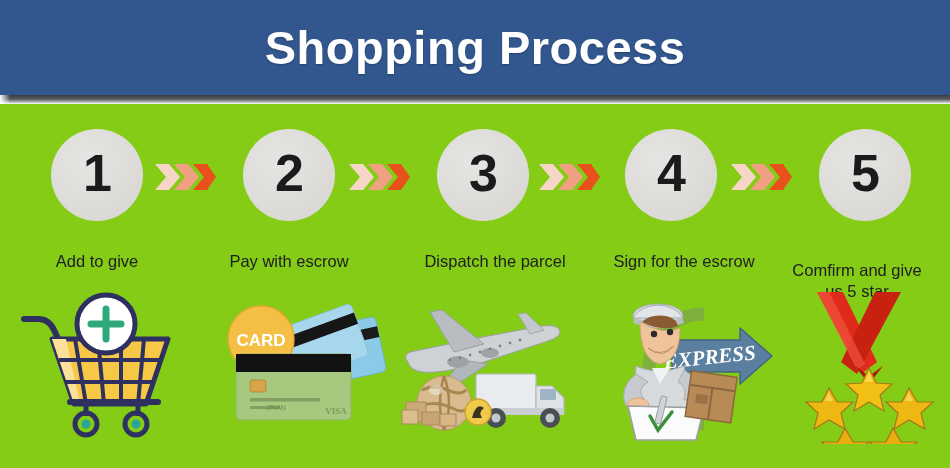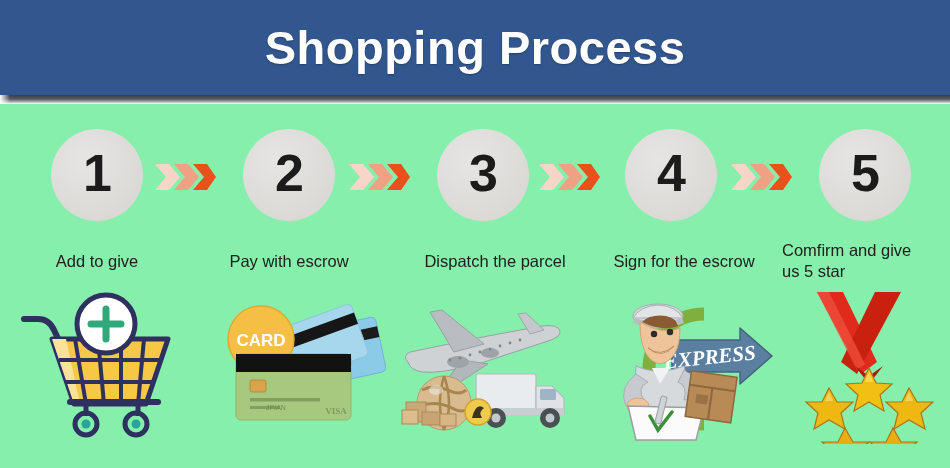--- a/index.html
+++ b/index.html
@@ -1,19 +1,19 @@
 <!DOCTYPE html>
 <html><head>
 <meta charset="utf-8">
 <style>
   html,body{margin:0;padding:0;background:#ffffff;}
   body{width:950px;height:468px;overflow:hidden;
        font-family:"Liberation Sans","DejaVu Sans",sans-serif;}
 
-  .page{position:relative;width:950px;height:468px;background:#86efac;}
+  .page{position:relative;width:950px;height:468px;background:#84cc16;}
 
   
   .header{position:absolute;left:0;top:0;width:950px;height:95px;
           background:#32578f;display:flex;align-items:center;justify-content:center;}
   .header-title{color:#ffffff;font-size:47px;font-weight:bold;letter-spacing:0.5px;
                 line-height:1;text-shadow:0 1px 2px rgba(0,0,0,0.28);}
   .header-shadow{position:absolute;left:0;top:95px;width:950px;height:9px;
      background:linear-gradient(to bottom,#3a3d44 0%,#55585e 45%,#b9bbbf 80%,#ffffff 100%);}
   .header-shadow:after{content:"";position:absolute;left:0;top:0;width:10px;height:9px;
      background:linear-gradient(to right,#ffffff,rgba(255,255,255,0));}
@@ -24,21 +24,21 @@
   .circle{position:absolute;width:92px;height:92px;border-radius:50%;
           background:radial-gradient(circle at 38% 34%,#e6e5e3 0%,#dddcd9 55%,#d5d4d1 100%);
           display:flex;align-items:center;justify-content:center;}
   .circle span{font-size:52px;font-weight:bold;color:#1b1b1b;line-height:1;
                transform:translateY(-2px);letter-spacing:-1px;}
 
   .chev{position:absolute;top:58px;width:62px;height:30px;}
 
   .label{position:absolute;font-size:16.5px;color:#202020;line-height:1.28;
          text-align:center;white-space:nowrap;}
-  .label.wrap{white-space:normal;text-align:left;width:150px;}
+  .label.wrap{white-space:normal;text-align:center;width:150px;margin-top:20px;}
 
   .icon-box{position:absolute;}
 
   
   .c1{left:51px;top:25px}  .c2{left:243px;top:25px}  .c3{left:437px;top:25px}
   .c4{left:625px;top:25px} .c5{left:819px;top:25px}
 
   .h1{left:154px} .h2{left:348px} .h3{left:538px} .h4{left:730px}
 
   .l1{left:22px;top:147px;width:150px}

